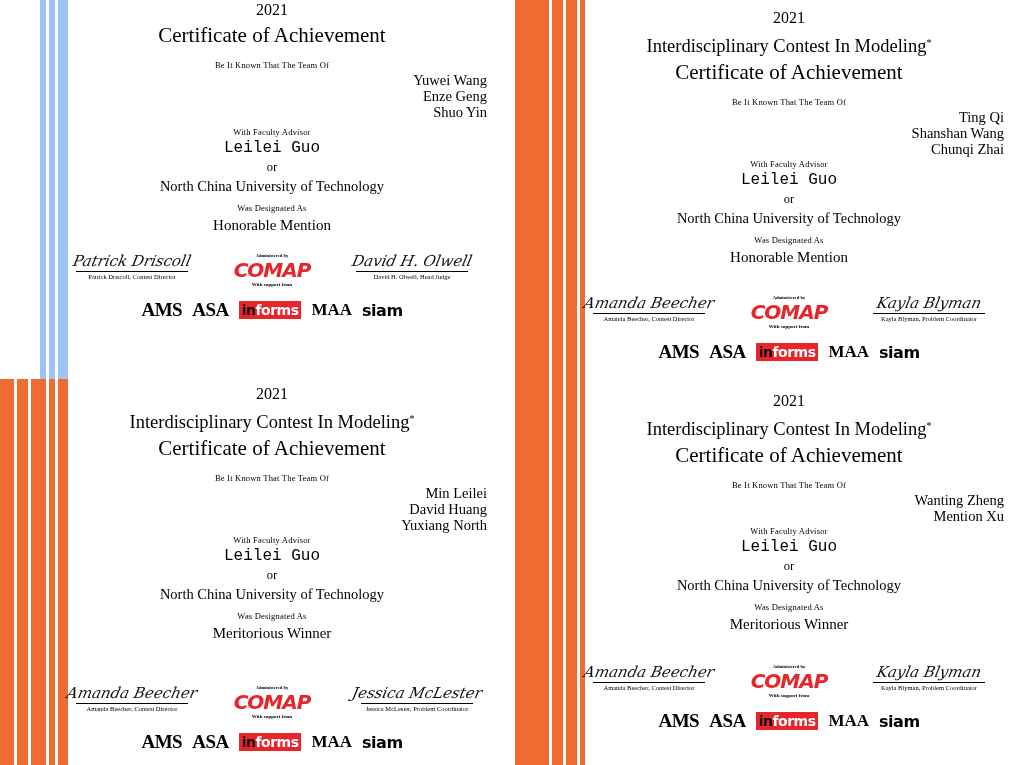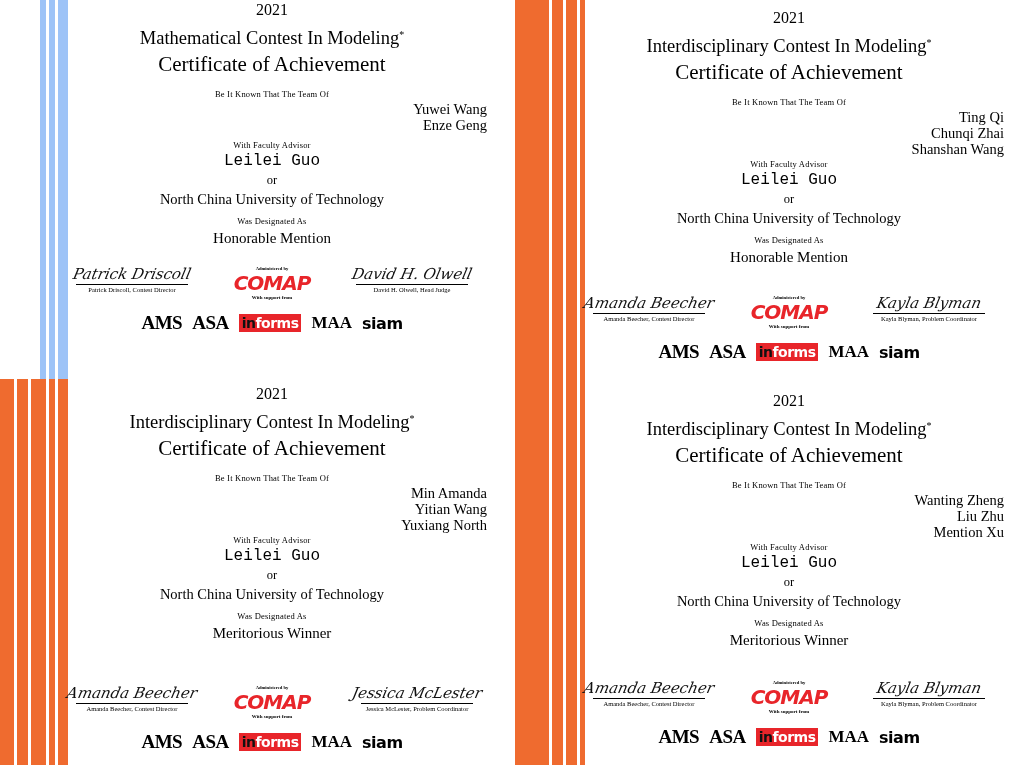--- a/index.html
+++ b/index.html
@@ -221,25 +221,25 @@
 
   <div>
     <div class="stripe" style="left:515px; width:70px; background:#ef6b2f;"></div>
     <div class="thin" style="left:549px; top:0; height:765px;"></div>
     <div class="thin" style="left:563px; top:0; height:765px;"></div>
     <div class="thin" style="left:577px; top:0; height:765px;"></div>
   </div>
 
   <div class="cert" style="left:57px; top:0px;">
     <div class="cert-year">2021</div>
-    <div class="cert-contest"><span>Mathematical Contest In Modeling</span><span class="star">*</span></div>
     <div class="cert-sub">Certificate of Achievement</div>
     <div class="tiny-label">Be It Known That The Team Of</div>
     <div class="name">Yuwei Wang</div>
     <div class="name">Enze Geng</div>
+    <div class="name">Shuo Yin</div>
     <div class="spacer-sm"></div>
     <div class="tiny-label">With Faculty Advisor</div>
     <div class="medium">Leilei Guo</div>
     <div class="or">or</div>
     <div class="school">North China University of Technology</div>
     <div class="spacer-sm"></div>
     <div class="tiny-label">Was Designated As</div>
     <div class="award">Honorable Mention</div>
 
     <div class="sig-row">
@@ -268,22 +268,22 @@
       <span class="logo-siam">siam</span>
     </div>
   </div>
 
   <div class="cert" style="left:574px; top:8px;">
     <div class="cert-year">2021</div>
     <div class="cert-contest"><span>Interdisciplinary Contest In Modeling</span><span class="star">*</span></div>
     <div class="cert-sub">Certificate of Achievement</div>
     <div class="tiny-label">Be It Known That The Team Of</div>
     <div class="name">Ting Qi</div>
+    <div class="name">Shanshan Wang</div>
     <div class="name">Chunqi Zhai</div>
-    <div class="name">Shanshan Wang</div>
     <div class="tiny-label">With Faculty Advisor</div>
     <div class="medium">Leilei Guo</div>
     <div class="or">or</div>
     <div class="school">North China University of Technology</div>
     <div class="spacer-sm"></div>
     <div class="tiny-label">Was Designated As</div>
     <div class="award">Honorable Mention</div>
 
     <div class="sig-row" style="margin-top:28px;">
       <div class="sig" style="left:10px;">
@@ -310,22 +310,22 @@
       <span class="logo-maa">MAA</span>
       <span class="logo-siam">siam</span>
     </div>
   </div>
 
   <div class="cert" style="left:57px; top:384px;">
     <div class="cert-year">2021</div>
     <div class="cert-contest"><span>Interdisciplinary Contest In Modeling</span><span class="star">*</span></div>
     <div class="cert-sub">Certificate of Achievement</div>
     <div class="tiny-label">Be It Known That The Team Of</div>
-    <div class="name">Min Amanda</div>
-    <div class="name">Yitian Wang</div>
+    <div class="name">Min Leilei</div>
+    <div class="name">David Huang</div>
     <div class="name">Yuxiang North</div>
     <div class="tiny-label">With Faculty Advisor</div>
     <div class="medium">Leilei Guo</div>
     <div class="or">or</div>
     <div class="school">North China University of Technology</div>
     <div class="spacer-sm"></div>
     <div class="tiny-label">Was Designated As</div>
     <div class="award">Meritorious Winner</div>
 
     <div class="sig-row" style="margin-top:42px;">
@@ -354,21 +354,20 @@
       <span class="logo-siam">siam</span>
     </div>
   </div>
 
   <div class="cert" style="left:574px; top:391px;">
     <div class="cert-year">2021</div>
     <div class="cert-contest"><span>Interdisciplinary Contest In Modeling</span><span class="star">*</span></div>
     <div class="cert-sub">Certificate of Achievement</div>
     <div class="tiny-label">Be It Known That The Team Of</div>
     <div class="name">Wanting Zheng</div>
-    <div class="name">Liu Zhu</div>
     <div class="name">Mention Xu</div>
     <div class="tiny-label">With Faculty Advisor</div>
     <div class="medium">Leilei Guo</div>
     <div class="or">or</div>
     <div class="school">North China University of Technology</div>
     <div class="spacer-sm"></div>
     <div class="tiny-label">Was Designated As</div>
     <div class="award">Meritorious Winner</div>
 
     <div class="sig-row" style="margin-top:30px;">

